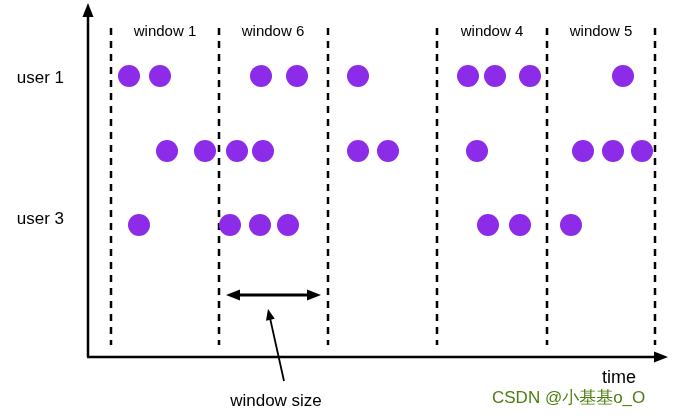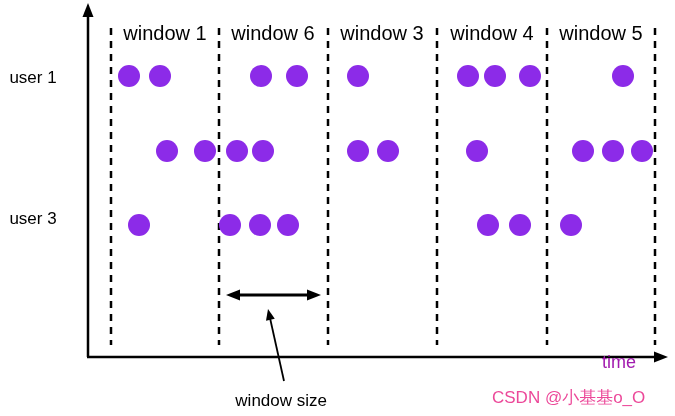--- a/index.html
+++ b/index.html
@@ -6,41 +6,41 @@
   .stage{
     position:relative;
     width:675px;height:416px;
     background:#ffffff;
     font-family:"Liberation Sans", sans-serif;
     overflow:hidden;
   }
   #diagram-canvas{position:absolute;left:0;top:0;}
   .row-label{
     position:absolute;left:2px;width:62px;
-    font-size:17px;color:#000;text-align:center;
+    font-size:17px;color:#000;text-align:right;
     white-space:nowrap;
   }
   .win-label{
     position:absolute;top:22px;width:92px;
-    font-size:20px;color:#000;text-align:center;
+    font-size:15px;color:#000;text-align:center;
     white-space:nowrap;
   }
   .size-label{
     position:absolute;left:225px;top:391px;width:102px;
-    font-size:17px;color:#000;text-align:right;
+    font-size:17px;color:#000;text-align:center;
     white-space:nowrap;
   }
   .time-label{
-    position:absolute;left:602px;top:352px;
-    font-size:18px;color:#a21caf;
+    position:absolute;left:602px;top:367px;
+    font-size:18px;color:#000000;
     white-space:nowrap;
   }
   .watermark{
     position:absolute;left:492px;top:386px;
-    font-size:17px;color:#ec4899;
+    font-size:17px;color:#4d7c0f;
     white-space:nowrap;
   }
 </style>
 </head>
 <body>
 
 <div class="stage">
   <svg id="diagram-canvas" width="675" height="416" viewBox="0 0 675 416">
       <line x1="88" y1="357" x2="88" y2="15" stroke="#000000" stroke-width="2.5"></line>
       <polygon points="0,0 -14,5.5 -14,-5.5" fill="#000000" transform="translate(88,3) rotate(-90)"></polygon>
@@ -83,20 +83,19 @@
       <polygon points="0,0 -14,5.5 -14,-5.5" fill="#000000" transform="translate(321,295) rotate(0)"></polygon>
       <line x1="284" y1="381" x2="270" y2="318" stroke="#000000" stroke-width="1.8"></line>
       <polygon points="0,0 -11,4.5 -11,-4.5" fill="#000000" transform="translate(268,309) rotate(-102.52880770915152)"></polygon>
     </svg>
 
   <div class="row-label" style="top:68px">user 1</div>
   <div class="row-label" style="top:209px">user 3</div>
 
   <div class="win-label" style="left:119px">window 1</div>
   <div class="win-label" style="left:227px">window 6</div>
-  <div class="win-label" style="left:336px">window 3</div>
   <div class="win-label" style="left:446px">window 4</div>
   <div class="win-label" style="left:555px">window 5</div>
 
   <div class="size-label">window size</div>
   <div class="time-label">time</div>
   <div class="watermark">CSDN @小基基o_O</div>
 </div>
 
 </body></html>

